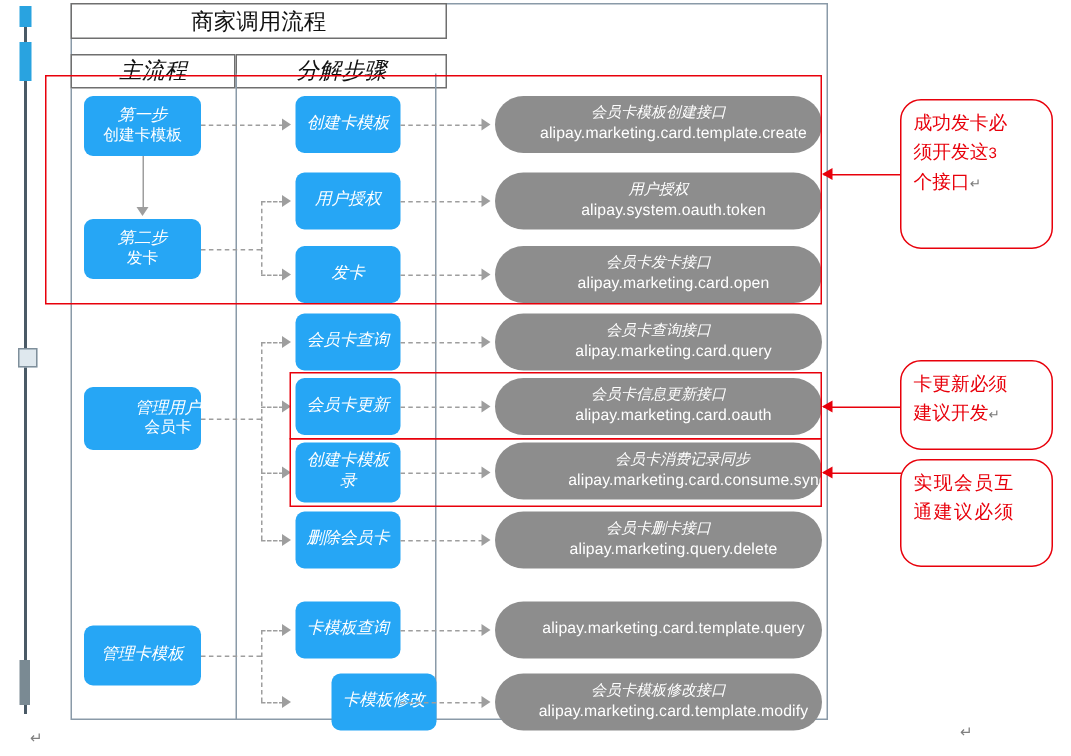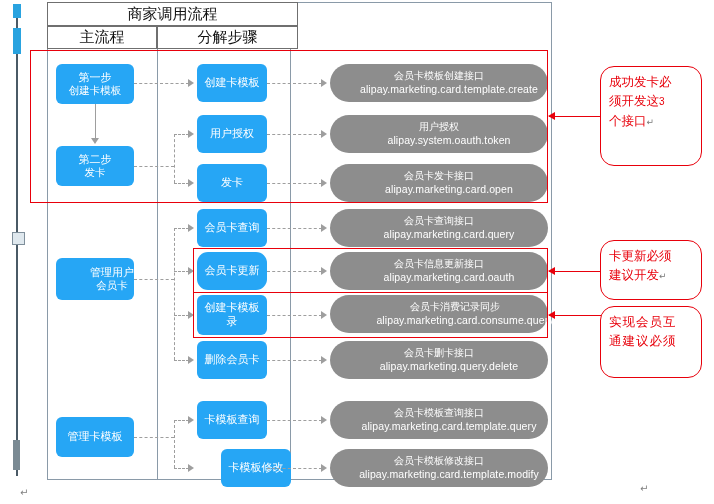--- a/index.html
+++ b/index.html
@@ -15,37 +15,37 @@
                  background:#dfe8ee;border:1px solid #7f8f9b;}
   .revbar-foot{position:absolute;left:13px;top:440px;width:7px;height:30px;background:#7a8a93;}
 
   
   .tbl-outer{position:absolute;left:47px;top:2px;width:505px;height:478px;
              border:1px solid #8a9aa8;box-sizing:border-box;background:transparent;}
   .hdr-title{position:absolute;left:47px;top:2px;width:251px;height:24px;
              border:1px solid #6f6f6f;box-sizing:border-box;background:#fff;
              display:flex;align-items:center;justify-content:center;
              font-size:15px;color:#111;}
-  .hdr-row{position:absolute;left:47px;top:26px;width:251px;height:39px;}
+  .hdr-row{position:absolute;left:47px;top:36px;width:251px;height:39px;font-style:italic;}
   .hdr-cell{position:absolute;top:0;height:23px;border:1px solid #6f6f6f;
             box-sizing:border-box;background:#fff;display:flex;align-items:center;
             justify-content:center;font-size:15px;color:#111;}
   .hdr-cell.c1{left:0;width:110px;}
   .hdr-cell.c2{left:110px;width:141px;}
 
   
   .coldiv{position:absolute;width:1px;background:#8a9aa8;}
 
   
   .node{position:absolute;box-sizing:border-box;display:flex;align-items:center;
         justify-content:center;text-align:center;color:#fff;border-radius:6px;
         line-height:1.25;}
   .node.blue{background:#26a6f5;font-size:11px;}
   .node.gray{background:#8d8d8d;font-size:10px;border-radius:19px;}
-  .node .l1{display:block;}
+  .node .l1{display:block;font-style:italic;}
   .node .l2{display:block;font-size:10.5px;}
   .node.gray .l1{font-size:10px;}
   .node.gray .l2{font-size:10.5px;letter-spacing:.1px;margin-left:20px;}
 
   
   .dash-h{position:absolute;height:0;border-top:1px dashed #9e9e9e;}
   .dash-v{position:absolute;width:0;border-left:1px dashed #9e9e9e;}
   .solid-v{position:absolute;width:0;border-left:1px solid #9e9e9e;}
   .arrow{position:absolute;width:0;height:0;border-top:4px solid transparent;
          border-bottom:4px solid transparent;border-left:6px solid #9e9e9e;}
@@ -124,21 +124,21 @@
   </div>
   <div class="node blue" style="left:197px;top:115px;width:70px;height:38px;">
     <span class="l1">用户授权</span>
   </div>
   <div class="node blue" style="left:197px;top:164px;width:70px;height:38px;">
     <span class="l1">发卡</span>
   </div>
   <div class="node blue" style="left:197px;top:209px;width:70px;height:38px;">
     <span class="l1">会员卡查询</span>
   </div>
-  <div class="node blue" style="left:197px;top:252px;width:70px;height:38px;border-radius:11px;">
+  <div class="node blue" style="left:197px;top:252px;width:70px;height:38px;">
     <span class="l1">会员卡更新</span>
   </div>
   <div class="node blue" style="left:197px;top:295px;width:70px;height:40px;">
     <span>
       <span class="l1">创建卡模板</span>
       <span class="l1">录</span>
     </span>
   </div>
   <div class="node blue" style="left:197px;top:341px;width:70px;height:38px;">
     <span class="l1">删除会员卡</span>
@@ -176,32 +176,31 @@
   </div>
   <div class="node gray" style="left:330px;top:252px;width:218px;height:38px;">
     <span>
       <span class="l1">会员卡信息更新接口</span>
       <span class="l2">alipay.marketing.card.oauth</span>
     </span>
   </div>
   <div class="node gray" style="left:330px;top:295px;width:218px;height:38px;padding-left:32px;">
     <span>
       <span class="l1">会员卡消费记录同步</span>
-      <span class="l2">alipay.marketing.card.consume.query</span>
+      <span class="l2">alipay.marketing.card.consume.sync</span>
     </span>
   </div>
   <div class="node gray" style="left:330px;top:341px;width:218px;height:38px;">
     <span>
       <span class="l1">会员卡删卡接口</span>
       <span class="l2">alipay.marketing.query.delete</span>
     </span>
   </div>
   <div class="node gray" style="left:330px;top:401px;width:218px;height:38px;">
     <span>
-      <span class="l1">会员卡模板查询接口</span>
       <span class="l2">alipay.marketing.card.template.query</span>
     </span>
   </div>
   <div class="node gray" style="left:330px;top:449px;width:218px;height:38px;">
     <span>
       <span class="l1">会员卡模板修改接口</span>
       <span class="l2">alipay.marketing.card.template.modify</span>
     </span>
   </div>
 

